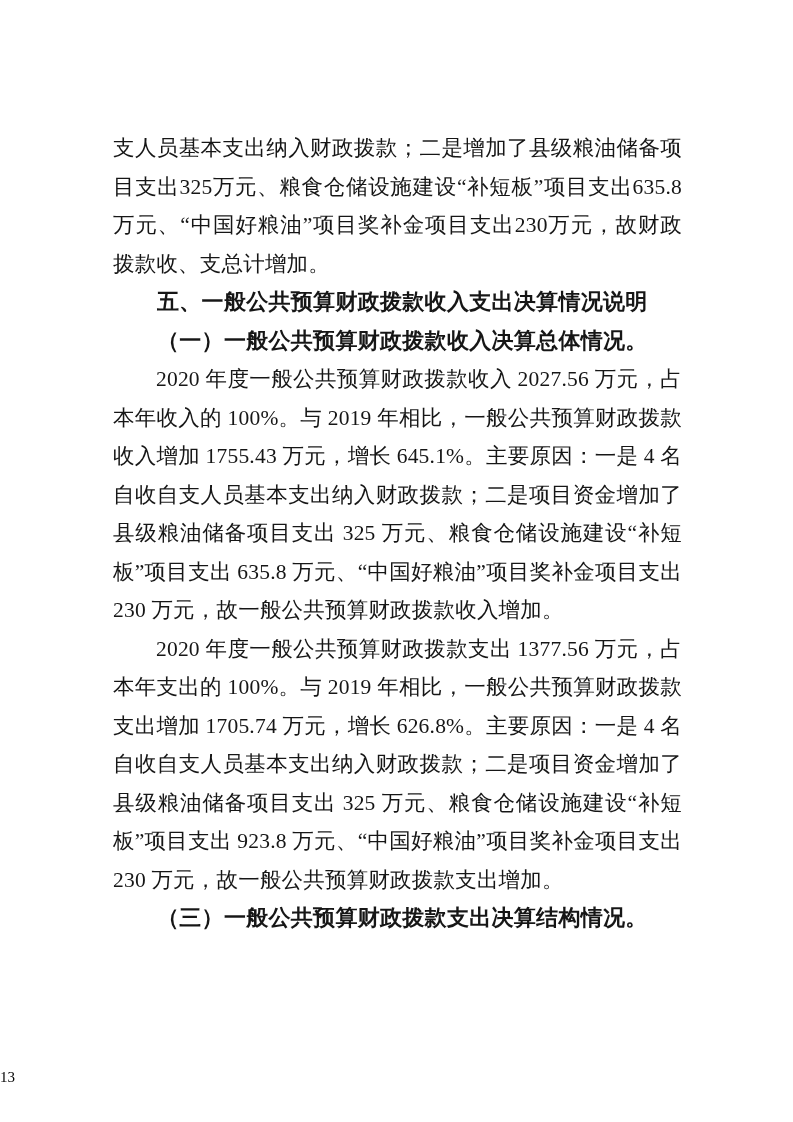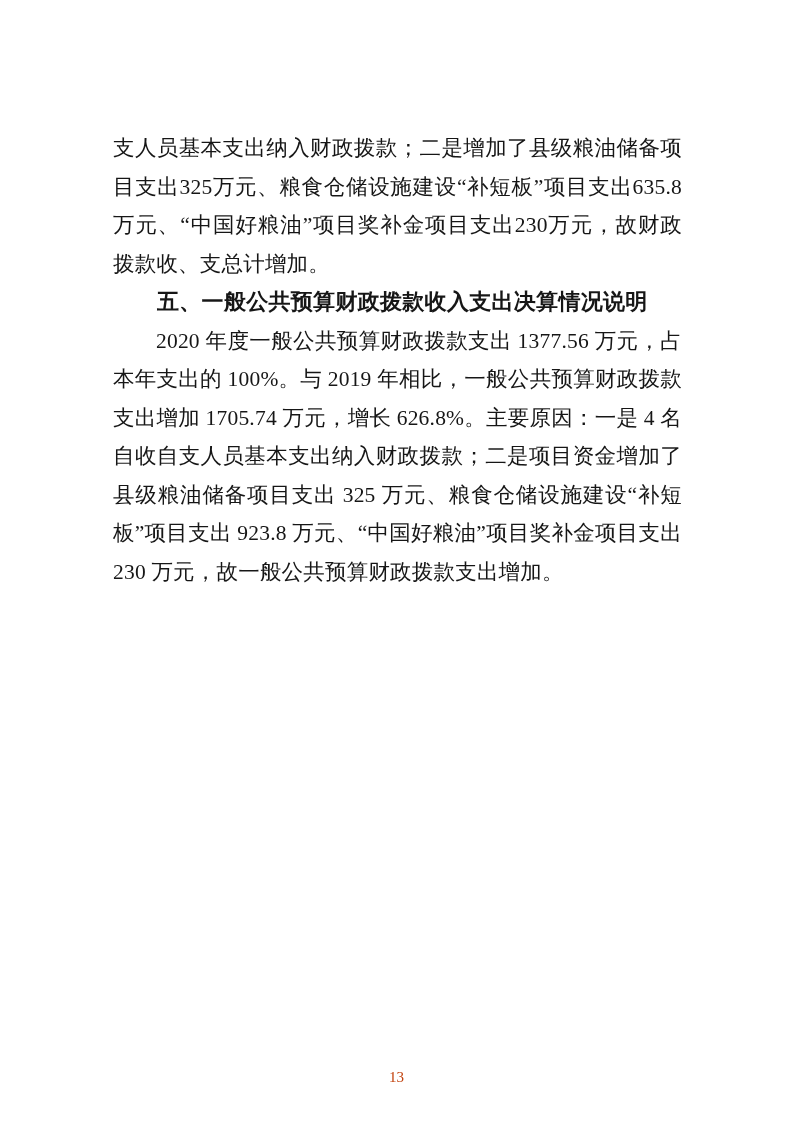--- a/index.html
+++ b/index.html
@@ -46,39 +46,41 @@
   }
   .inline-bold {
     font-family: "Liberation Sans", "DejaVu Sans", sans-serif;
     font-weight: bold;
   }
   .footer {
     position: absolute;
     top: 1034px;
     left: 0;
     width: 100%;
-    text-align: center;
     font-size: 15px;
     line-height: 20px;
-    color: #c2410c;
+    color: #000000;
   }
 </style>
 </head>
 <body>
 
 <div class="page">
   <div class="content">
 
     <p class="para-continuation">支人员基本支出纳入财政拨款；二是增加了县级粮油储备项目支出325万元、粮食仓储设施建设“补短板”项目支出635.8万元、“中国好粮油”项目奖补金项目支出230万元，故财政拨款收、支总计增加。</p>
 
     <p class="heading-1">五、一般公共预算财政拨款收入支出决算情况说明</p>
 
+    <p class="heading-2">（一）一般公共预算财政拨款收入决算总体情况。</p>
 
+    <p class="para">2020 年度一般公共预算财政拨款收入 2027.56 万元，占本年收入的 100%。与 2019 年相比，一般公共预算财政拨款收入增加 1755.43 万元，增长 645.1%。主要原因：一是 4 名自收自支人员基本支出纳入财政拨款；二是项目资金增加了县级粮油储备项目支出 325 万元、粮食仓储设施建设“补短板”项目支出 635.8 万元、“中国好粮油”项目奖补金项目支出 230 万元，故一般公共预算财政拨款收入增加。</p>
 
 
     <p class="para">2020 年度一般公共预算财政拨款支出 1377.56 万元，占本年支出的 100%。与 2019 年相比，一般公共预算财政拨款支出增加 1705.74 万元，增长 626.8%。主要原因：一是 4 名自收自支人员基本支出纳入财政拨款；二是项目资金增加了县级粮油储备项目支出 325 万元、粮食仓储设施建设“补短板”项目支出 923.8 万元、“中国好粮油”项目奖补金项目支出 230 万元，故一般公共预算财政拨款支出增加。</p>
 
+    <p class="heading-2">（三）一般公共预算财政拨款支出决算结构情况。</p>
 
 
   </div>
 
   <div class="footer">13</div>
 </div>
 
 </body></html>

